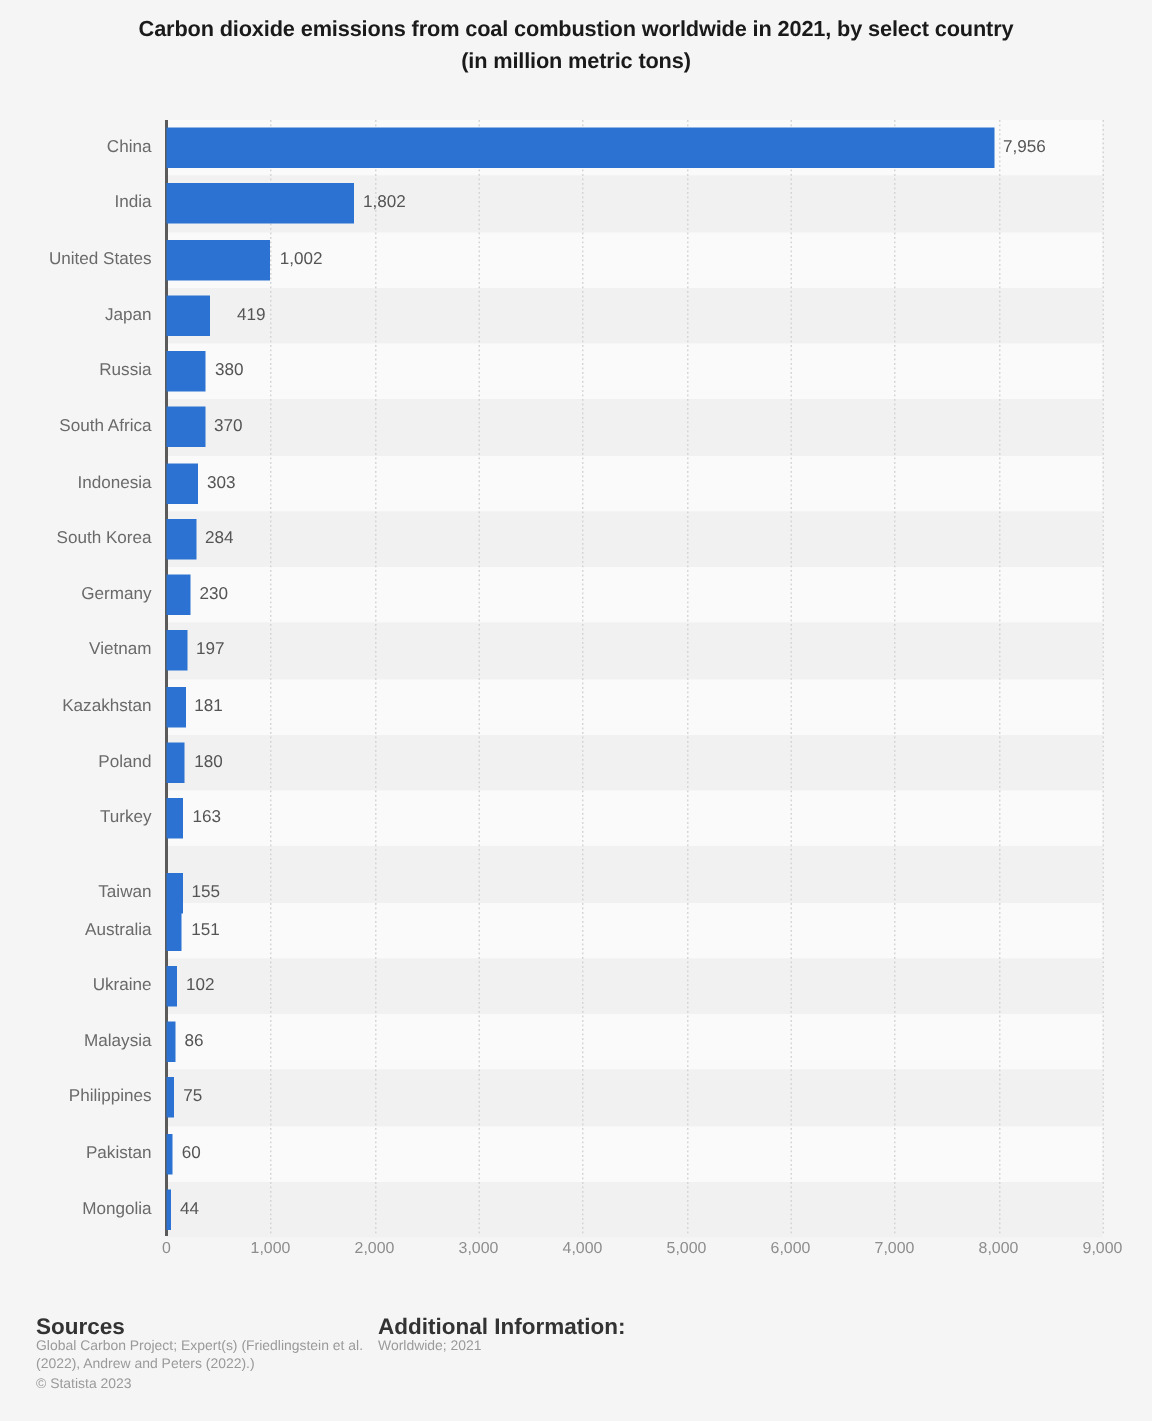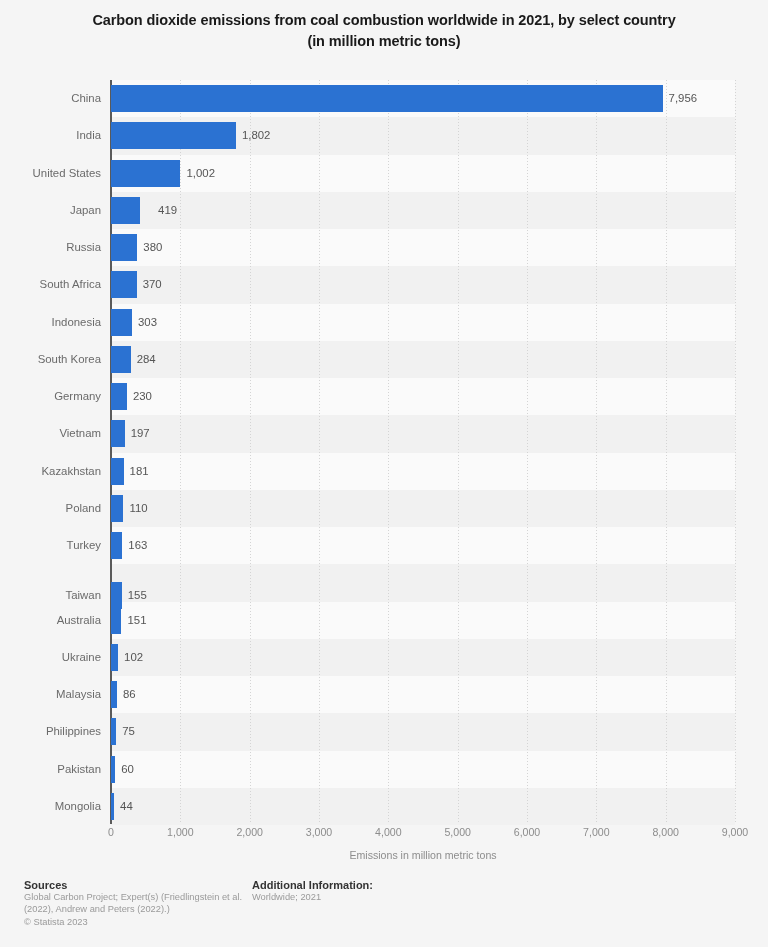--- a/index.html
+++ b/index.html
@@ -156,21 +156,21 @@
     top: 878px;
     width: 768px;
     height: 69px;
     padding-left: 24px;
   }
   .foot-col { position: absolute; top: 0; }
   #foot-sources { left: 24px; width: 228px; }
   #foot-additional { left: 252px; width: 250px; }
 
   .foot-head {
-    font-size: 11px;
+    font-size: 15px;
     font-weight: bold;
     color: #333333;
     line-height: 14px;
     display: block;
   }
   .foot-text {
     font-size: 9.3px;
     color: #9a9a9a;
     line-height: 11.6px;
     display: block;
@@ -278,21 +278,21 @@
           <div class="bar-value" style="left: 130.659px;">197</div>
         </div>
         <div class="chart-row" style="top: 372.5px;">
           <div class="cat-label">Kazakhstan</div>
           <div class="bar" style="width: 12.5493px; background: rgb(43, 114, 210);"></div>
           <div class="bar-value" style="left: 129.549px;">181</div>
         </div>
         <div class="chart-row" style="top: 409.75px;">
           <div class="cat-label">Poland</div>
           <div class="bar" style="width: 12.48px; background: rgb(43, 114, 210);"></div>
-          <div class="bar-value" style="left: 129.48px;">110</div>
+          <div class="bar-value" style="left: 129.48px;">180</div>
         </div>
         <div class="chart-row" style="top: 447px;">
           <div class="cat-label">Turkey</div>
           <div class="bar" style="width: 11.3013px; background: rgb(43, 114, 210);"></div>
           <div class="bar-value" style="left: 128.301px;">163</div>
         </div>
         <div class="chart-row" style="top: 497px;">
           <div class="cat-label">Taiwan</div>
           <div class="bar" style="width: 10.7467px; background: rgb(43, 114, 210);"></div>
           <div class="bar-value" style="left: 127.747px; text-align: right;">155</div>
@@ -335,21 +335,20 @@
       <span class="x-tick" style="left: 180.333px;">1,000</span>
       <span class="x-tick" style="left: 249.667px;">2,000</span>
       <span class="x-tick" style="left: 319px;">3,000</span>
       <span class="x-tick" style="left: 388.333px;">4,000</span>
       <span class="x-tick" style="left: 457.667px;">5,000</span>
       <span class="x-tick" style="left: 527px;">6,000</span>
       <span class="x-tick" style="left: 596.333px;">7,000</span>
       <span class="x-tick" style="left: 665.667px;">8,000</span>
       <span class="x-tick" style="left: 735px; text-align: center;">9,000</span>
     </div>
-  <div id="x-axis-title">Emissions in million metric tons</div>
 
   <div id="footer">
     <div class="foot-col" id="foot-sources">
       <span class="foot-head">Sources</span>
       <span class="foot-text">Global Carbon Project; Expert(s) (Friedlingstein et al. (2022), Andrew and Peters (2022).)</span>
       <span class="foot-copy">© Statista 2023</span>
     </div>
     <div class="foot-col" id="foot-additional">
       <span class="foot-head">Additional Information:</span>
       <span class="foot-text">Worldwide; 2021</span>

